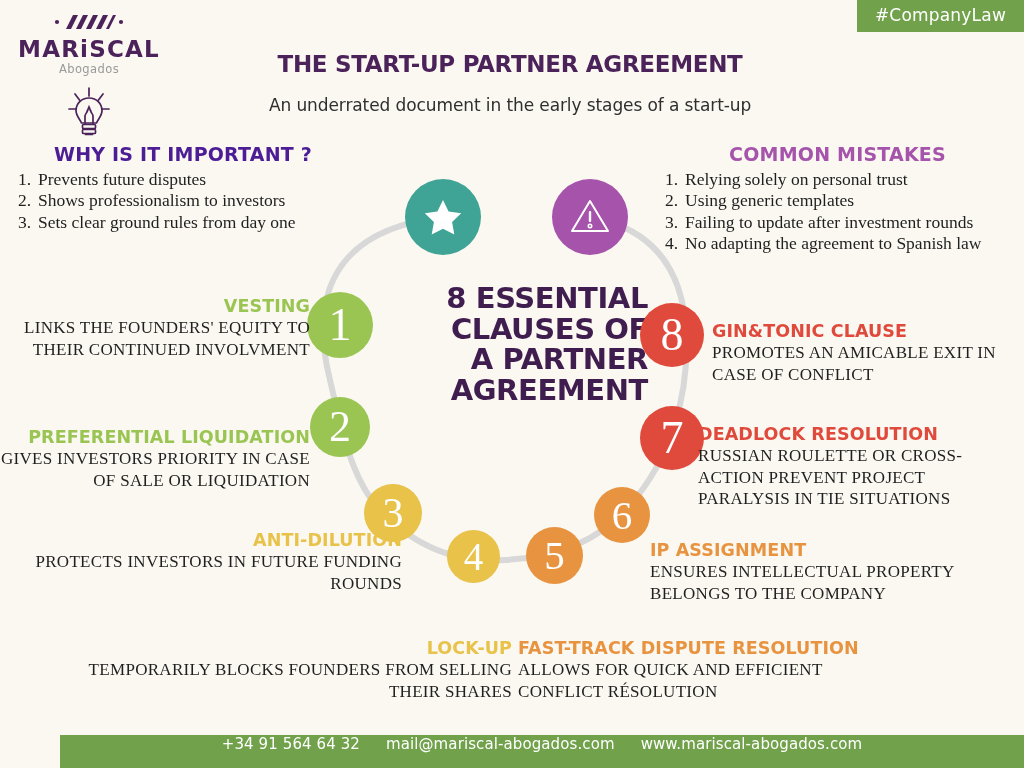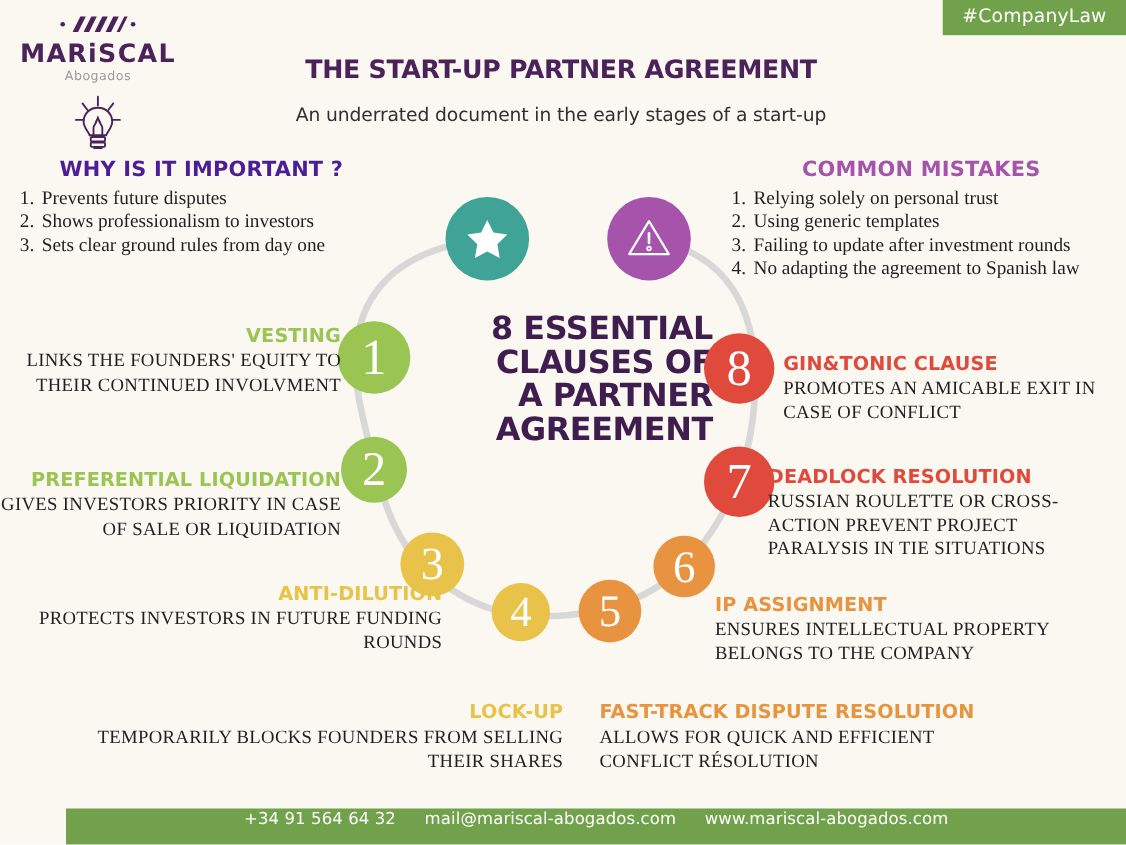--- a/index.html
+++ b/index.html
@@ -191,21 +191,21 @@
   }
   .clause.right .clause-title,
   .clause.right .clause-body { text-align: left; }
   .clause.left .clause-title,
   .clause.left .clause-body { text-align: right; }
 
   #clause-1 { position: absolute; left: 0px;   top: 297px; width: 310px; }
   #clause-2 { position: absolute; left: 0px;   top: 428px; width: 310px; }
   #clause-3 { position: absolute; left: 20px;  top: 531px; width: 382px; }
   #clause-4 { position: absolute; left: 60px;  top: 639px; width: 452px; }
-  #clause-5 { position: absolute; left: 545px; top: 639px; width: 380px; }
+  #clause-5 { position: absolute; left: 518px; top: 639px; width: 380px; }
   #clause-6 { position: absolute; left: 650px; top: 541px; width: 370px; }
   #clause-7 { position: absolute; left: 698px; top: 425px; width: 320px; }
   #clause-8 { position: absolute; left: 712px; top: 322px; width: 312px; }
 
   
   #footer {
     position: absolute;
     left: 60px;
     bottom: 0;
     width: 964px;

